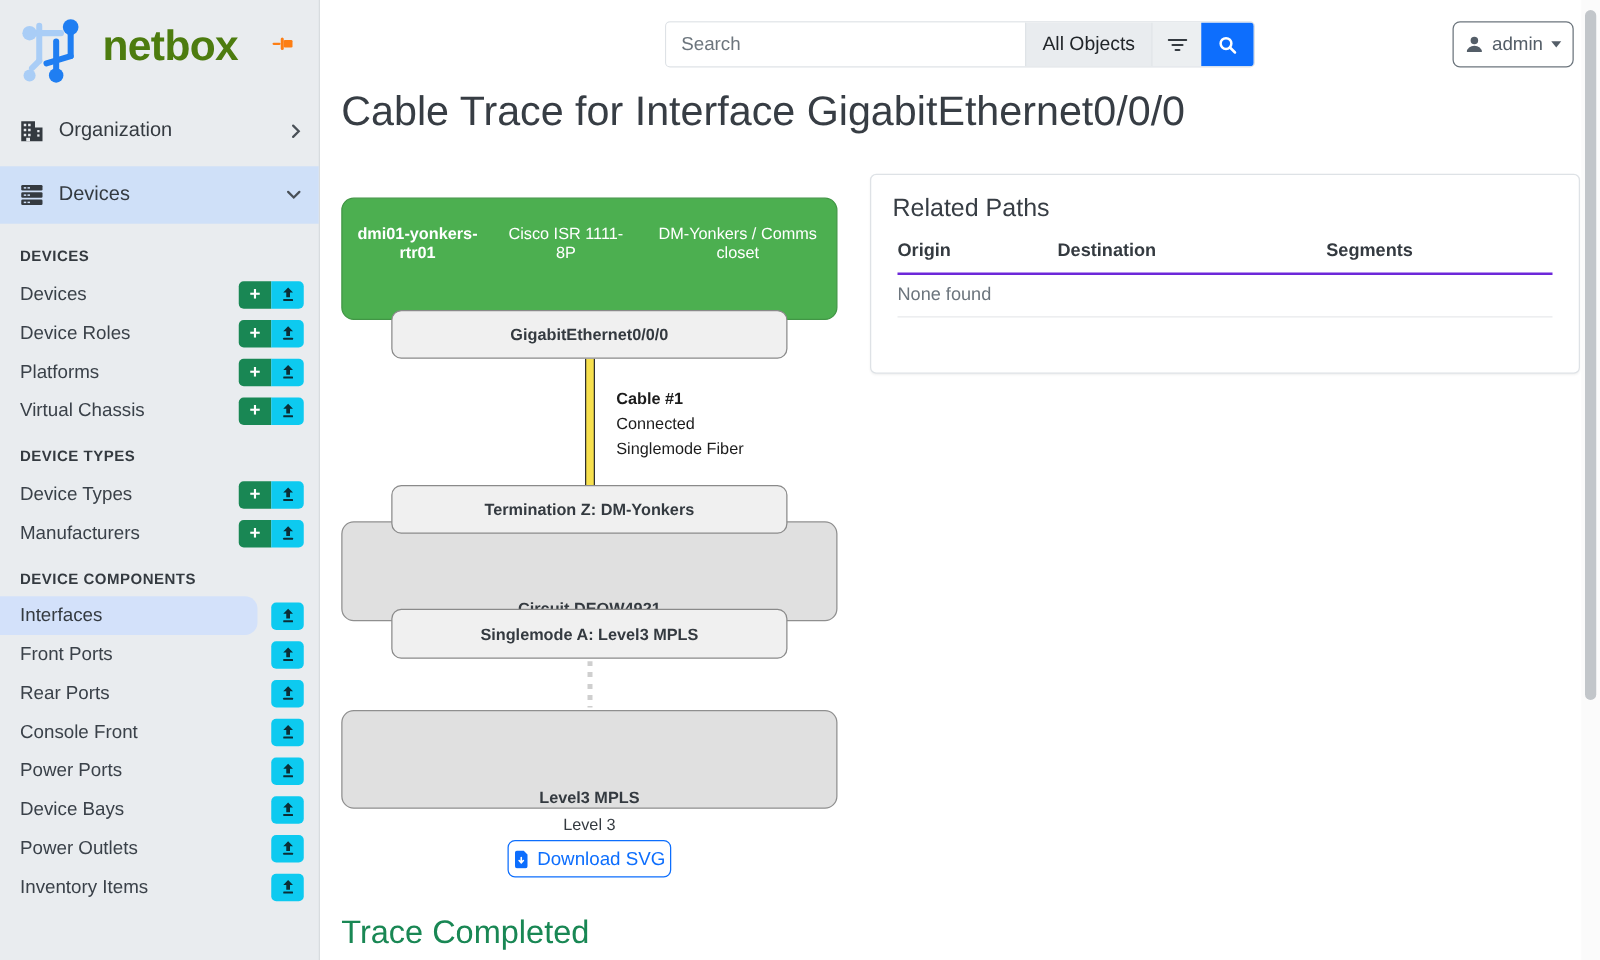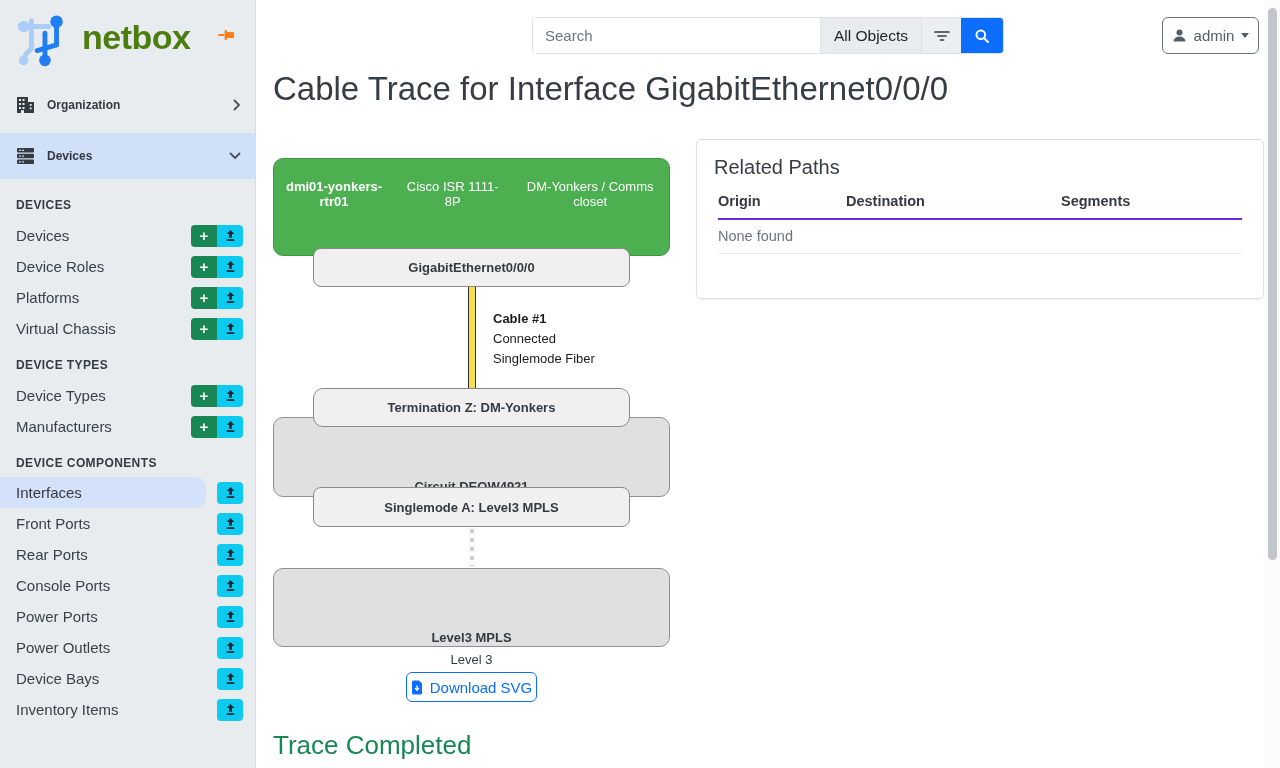--- a/index.html
+++ b/index.html
@@ -9,21 +9,21 @@
 
   
   .sidebar { position:absolute; left:0; top:0; width:256px; height:768px;
              background:#e9ecef; border-right:1px solid #d8dcdf; }
   .brand { height:82px; padding:12px 0 0 14px; display:flex; align-items:flex-start; }
   .brand-word { font-size:34px; font-weight:700; color:#4d7c0f; letter-spacing:-0.5px;
                 margin-left:10px; margin-top:6px; }
   .brand-pin { margin-left:26px; margin-top:14px; }
 
   .top-menu { height:46px; display:flex; align-items:center; padding:0 14px 0 16px; cursor:pointer; }
-  .top-menu .mlabel { font-size:12px; font-weight:700; color:#343a40; margin-left:12px; flex:1; }
+  .top-menu .mlabel { font-size:16px; font-weight:400; color:#343a40; margin-left:12px; flex:1; }
   .top-menu.active { background:#cfe0f8; }
   #menu-devices { margin-top:5px; }
 
   .sec-heading { margin:0 0 0 16px; font-size:12px; font-weight:700; color:#343a40;
                  letter-spacing:.4px; height:14px; line-height:14px; }
   .sec-heading.h1x { margin-top:19px; margin-bottom:8px; }
   .sec-heading.h2x { margin-top:14px; margin-bottom:8px; }
   .sec-heading.h3x { margin-top:14px; margin-bottom:7px; }
 
   .nav-row { height:31px; display:flex; align-items:center; padding-left:16px; padding-right:12px; }
@@ -69,21 +69,21 @@
                  display:flex; flex-direction:row; justify-content:flex-start;
                  padding-top:20px; gap:7px; z-index:1; }
   .node-device .ttl { font-weight:700; }
   .small-box { left:313px; width:317px; height:39px; background:#f0f0f0;
                border:1px solid #8a8a8a; border-radius:8px; z-index:3;
                display:flex; align-items:center; justify-content:center; font-weight:700; }
   .big-box { left:273px; width:397px; background:#e0e0e0; border:1px solid #8f8f8f;
              border-radius:10px; z-index:2; display:flex; flex-direction:column;
              align-items:center; gap:7px; }
   #iface-box { top:248px; }
-  #termz-box { top:388px;border-radius:10px; }
+  #termz-box { top:388px; }
   #circuit-box { top:417px; height:80px; padding-top:22px; }
   #terma-box { top:487px; height:40px; }
   #provider-box { top:568px; height:79px; padding-top:22px; }
   .big-box .ttl { font-weight:700;margin-top:39px; }
 
   .cable-line { position:absolute; left:468px; top:287px; width:8px; height:101px;
                 background:#f7e04e; border-left:1.5px solid #2f2f2f; border-right:1.5px solid #2f2f2f;
                 z-index:0; }
   .cable-text { position:absolute; left:493px; top:309px; font-size:13px; color:#1c1c1c;
                 line-height:20px; text-align:left; }
@@ -307,48 +307,48 @@
     <div class="nav-row">
       <span class="nlabel">Rear Ports</span>
       <span class="mini-btn mini-import solo">
           <svg width="13" height="13" viewBox="0 0 14 14" fill="#0b2e36">
             <path d="M7 1 L11.2 5.4 H8.6 V9.5 H5.4 V5.4 H2.8 Z"></path>
             <rect x="2.8" y="11" width="8.4" height="1.8" rx=".5"></rect>
           </svg>
         </span>
     </div>
     <div class="nav-row">
-      <span class="nlabel">Console Ports</span>
+      <span class="nlabel">Console Front</span>
       <span class="mini-btn mini-import solo">
           <svg width="13" height="13" viewBox="0 0 14 14" fill="#0b2e36">
             <path d="M7 1 L11.2 5.4 H8.6 V9.5 H5.4 V5.4 H2.8 Z"></path>
             <rect x="2.8" y="11" width="8.4" height="1.8" rx=".5"></rect>
           </svg>
         </span>
     </div>
     <div class="nav-row">
       <span class="nlabel">Power Ports</span>
       <span class="mini-btn mini-import solo">
           <svg width="13" height="13" viewBox="0 0 14 14" fill="#0b2e36">
             <path d="M7 1 L11.2 5.4 H8.6 V9.5 H5.4 V5.4 H2.8 Z"></path>
             <rect x="2.8" y="11" width="8.4" height="1.8" rx=".5"></rect>
           </svg>
         </span>
     </div>
     <div class="nav-row">
+      <span class="nlabel">Device Bays</span>
+      <span class="mini-btn mini-import solo">
+          <svg width="13" height="13" viewBox="0 0 14 14" fill="#0b2e36">
+            <path d="M7 1 L11.2 5.4 H8.6 V9.5 H5.4 V5.4 H2.8 Z"></path>
+            <rect x="2.8" y="11" width="8.4" height="1.8" rx=".5"></rect>
+          </svg>
+        </span>
+    </div>
+    <div class="nav-row">
       <span class="nlabel">Power Outlets</span>
-      <span class="mini-btn mini-import solo">
-          <svg width="13" height="13" viewBox="0 0 14 14" fill="#0b2e36">
-            <path d="M7 1 L11.2 5.4 H8.6 V9.5 H5.4 V5.4 H2.8 Z"></path>
-            <rect x="2.8" y="11" width="8.4" height="1.8" rx=".5"></rect>
-          </svg>
-        </span>
-    </div>
-    <div class="nav-row">
-      <span class="nlabel">Device Bays</span>
       <span class="mini-btn mini-import solo">
           <svg width="13" height="13" viewBox="0 0 14 14" fill="#0b2e36">
             <path d="M7 1 L11.2 5.4 H8.6 V9.5 H5.4 V5.4 H2.8 Z"></path>
             <rect x="2.8" y="11" width="8.4" height="1.8" rx=".5"></rect>
           </svg>
         </span>
     </div>
     <div class="nav-row">
       <span class="nlabel">Inventory Items</span>
       <span class="mini-btn mini-import solo">

